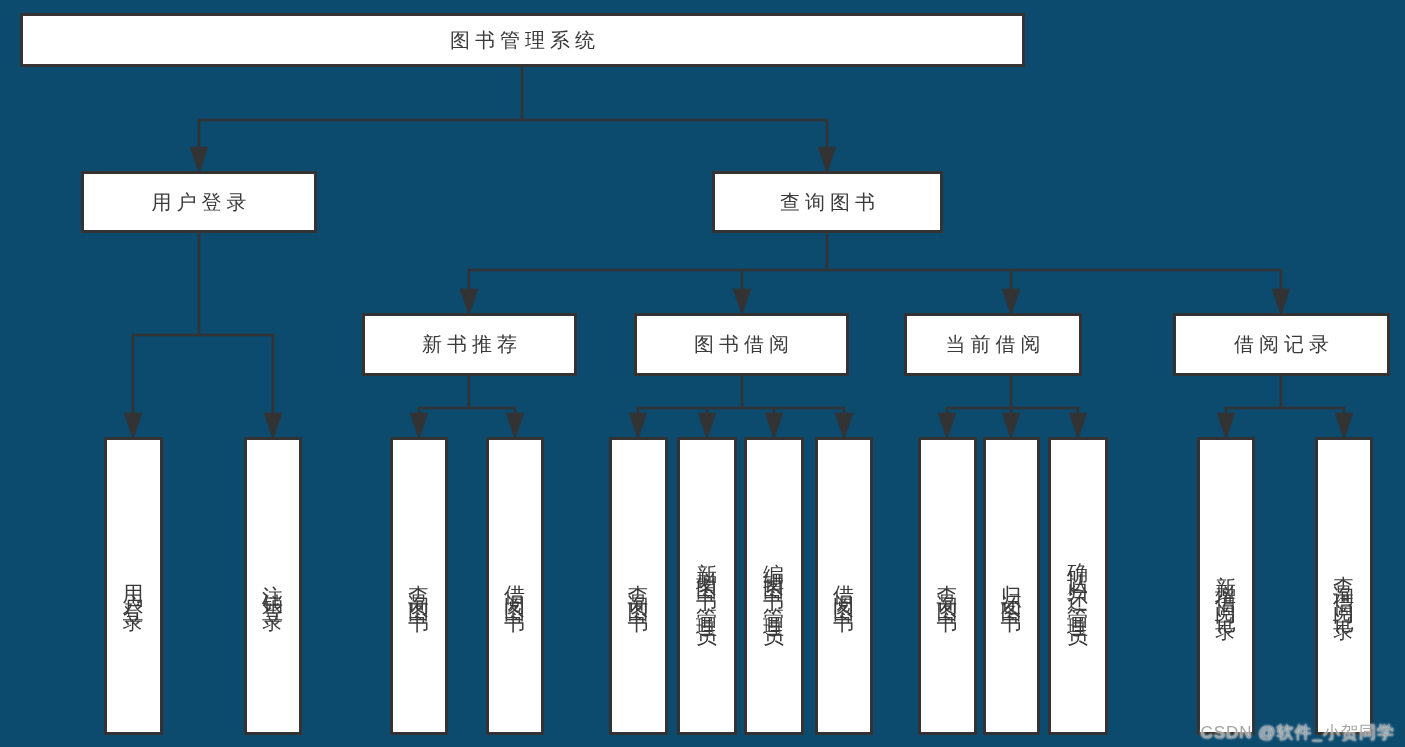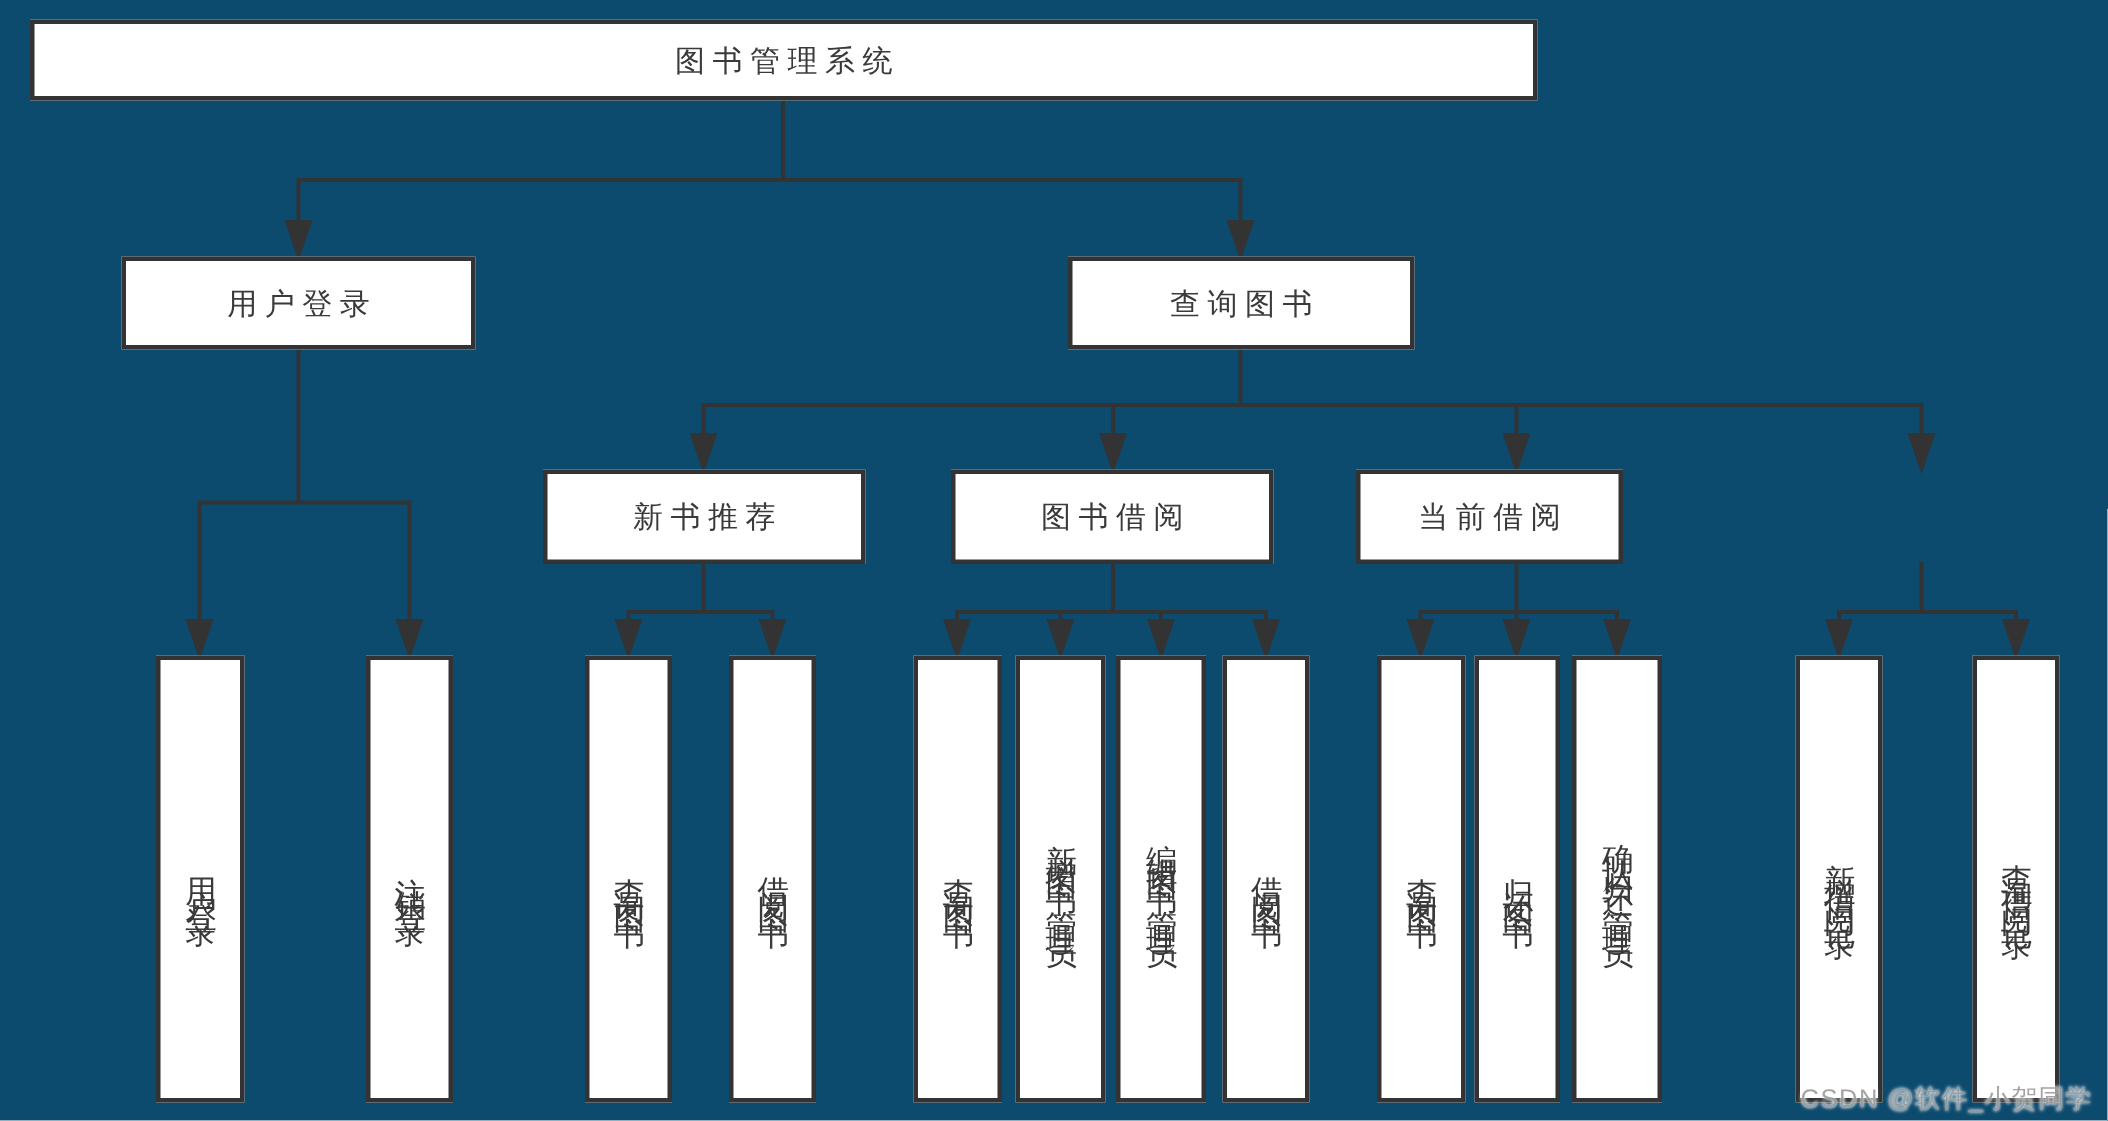--- a/index.html
+++ b/index.html
@@ -104,20 +104,21 @@
   </svg>
 
   <div class="box h" style="left:20px;top:13px;width:1005px;height:54px">图书管理系统</div>
 
   <div class="box h" style="left:81px;top:171px;width:236px;height:62px">用户登录</div>
   <div class="box h" style="left:712px;top:171px;width:231px;height:62px">查询图书</div>
 
   <div class="box h" style="left:362px;top:313px;width:215px;height:63px">新书推荐</div>
   <div class="box h" style="left:634px;top:313px;width:215px;height:63px">图书借阅</div>
   <div class="box h" style="left:904px;top:313px;width:178px;height:63px">当前借阅</div>
+  <div class="box h" style="left:1173px;top:313px;width:217px;height:63px">借阅记录</div>
 
   <div class="box v" style="left:104px;top:437px;width:59px;height:298px">用户登录</div>
   <div class="box v" style="left:244px;top:437px;width:58px;height:298px">注销登录</div>
 
   <div class="box v" style="left:390px;top:437px;width:58px;height:298px">查询图书</div>
   <div class="box v" style="left:486px;top:437px;width:58px;height:298px">借阅图书</div>
 
   <div class="box v" style="left:609px;top:437px;width:59px;height:298px">查询图书</div>
   <div class="box v" style="left:677px;top:437px;width:60px;height:298px">新增图书（管理员）</div>
   <div class="box v" style="left:744px;top:437px;width:60px;height:298px">编辑图书（管理员）</div>

